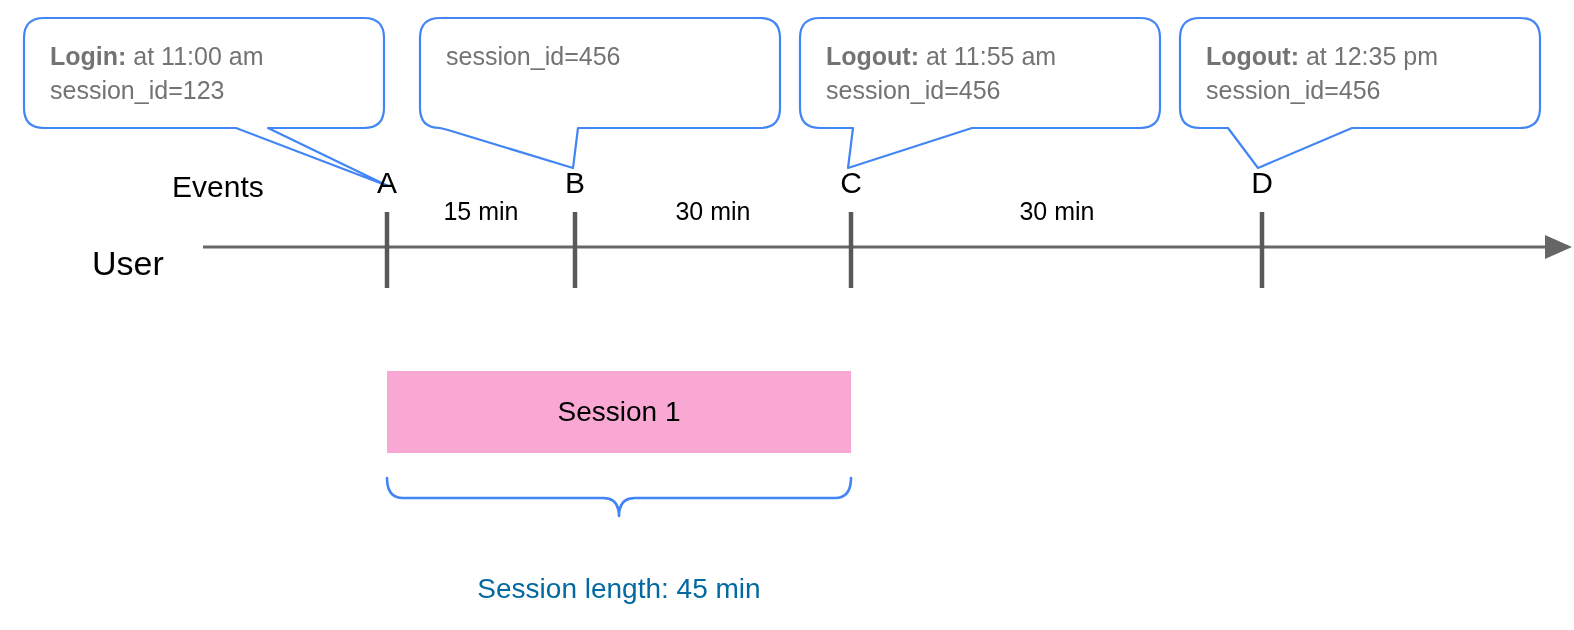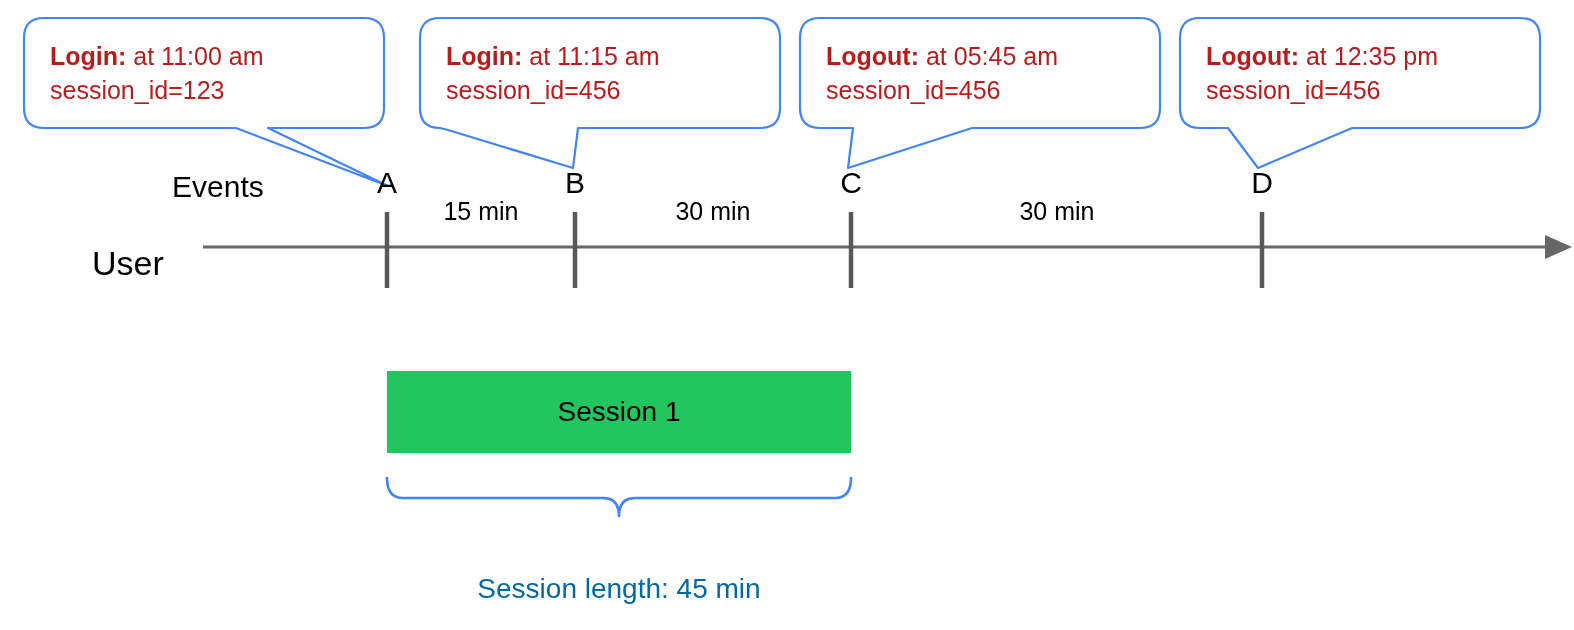--- a/index.html
+++ b/index.html
@@ -24,21 +24,21 @@
     top: 0;
     left: 0;
     width: 1574px;
     height: 630px;
     overflow: visible;
   }
   .callout-text {
     position: absolute;
     font-size: 25px;
     line-height: 34px;
-    color: #b91c1c;
+    color: #737373;
     white-space: nowrap;
   }
   .callout-text .ev {
     font-weight: bold;
   }
   .tl-label {
     position: absolute;
     font-size: 30px;
     color: #000000;
     white-space: nowrap;
@@ -58,21 +58,21 @@
   }
   .interval-label {
     position: absolute;
     font-size: 25px;
     color: #000000;
     white-space: nowrap;
     text-align: center;
   }
   .session-bar {
     position: absolute;
-    background: #22c55e;
+    background: #f9a8d4;
     display: flex;
     align-items: center;
     justify-content: center;
   }
   .session-bar span {
     font-size: 28px;
     color: #000000;
   }
   .caption {
     position: absolute;
@@ -113,26 +113,25 @@
                L 1180 38 Q 1180 18 1200 18 Z" fill="#ffffff" stroke="#4285f4" stroke-width="2.2" stroke-linejoin="round" stroke-linecap="round"></path>
     </g>
   </svg>
 
   <div class="callout-text" style="left:50px; top:39px;">
     <div><span class="ev">Login:</span><span> at 11:00 am</span></div>
     <div>session_id=123</div>
   </div>
 
   <div class="callout-text" style="left:446px; top:39px;">
-    <div><span class="ev">Login:</span><span> at 11:15 am</span></div>
     <div>session_id=456</div>
   </div>
 
   <div class="callout-text" style="left:826px; top:39px;">
-    <div><span class="ev">Logout:</span><span> at 05:45 am</span></div>
+    <div><span class="ev">Logout:</span><span> at 11:55 am</span></div>
     <div>session_id=456</div>
   </div>
 
   <div class="callout-text" style="left:1206px; top:39px;">
     <div><span class="ev">Logout:</span><span> at 12:35 pm</span></div>
     <div>session_id=456</div>
   </div>
 
   <svg class="layer" viewBox="0 0 1574 630" xmlns="http://www.w3.org/2000/svg">
     <defs>

